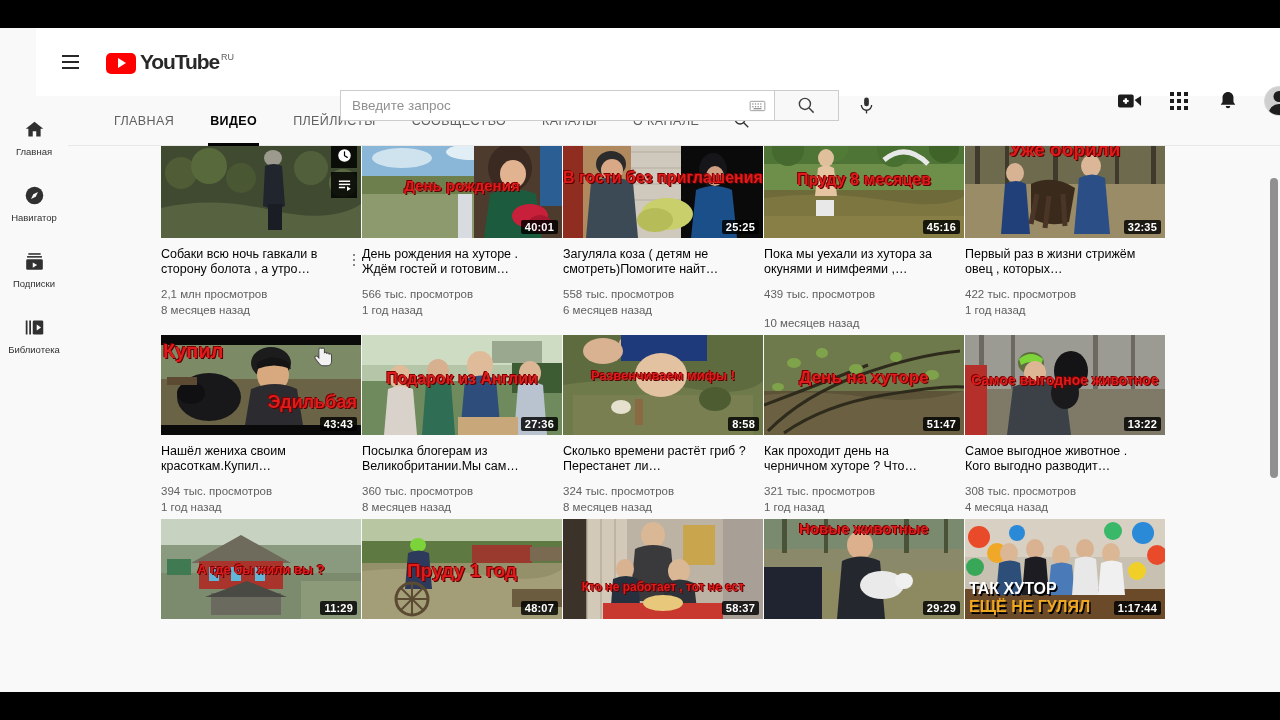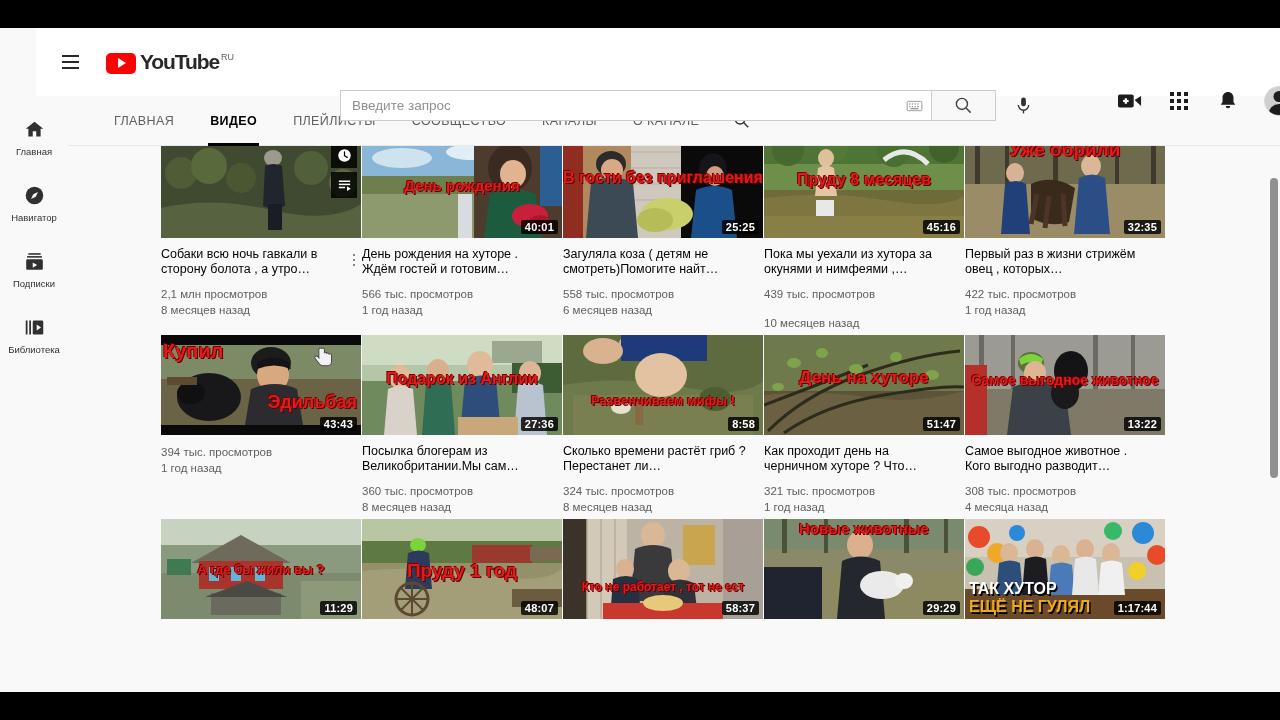--- a/index.html
+++ b/index.html
@@ -54,21 +54,21 @@
     font-size: 21px; font-weight: bold; letter-spacing: -1.1px;
     color: #282828; margin-left: 4px; line-height: 22px;
   }
   .yt-cc { font-size: 9px; color: #606060; margin-left: 2px; margin-top: 1px; }
 
   .search-zone {
     position: absolute; left: 304px; top: 62px;
     display: flex; align-items: stretch; height: 31px;
   }
   .search-box {
-    width: 592px; height: 31px;
+    width: 435px; height: 31px;
     border: 1px solid #ccc; background: #fff;
     display: flex; align-items: center; padding: 0 8px 0 11px;
   }
   .search-input-text {
     flex: 1; font-size: 13.5px; color: #909090;
   }
   .kbd-icon { width: 17px; height: 12px; opacity: .65; }
   .search-btn {
     width: 64px; height: 31px; border: 1px solid #ccc; border-left: none;
     background: #f8f8f8; display: flex; align-items: center; justify-content: center;
@@ -534,20 +534,21 @@
                 <path d="M96 28 q16 -11 32 0 l2 6 q-17 -7 -34 0Z" fill="#141414"></path>
                 <path d="M90 54 q24 -10 46 0 l6 36 h-58 Z" fill="#2c2c30"></path>
                 <ellipse cx="48" cy="62" rx="32" ry="24" fill="#18181a"></ellipse>
                 <ellipse cx="30" cy="58" rx="14" ry="11" fill="#101012"></ellipse>
                 <rect x="6" y="42" width="30" height="8" fill="#5d4a32"></rect>
               </svg>
               <div class="ovl-title" style="top:6px;left:2px;right:auto;font-size:20px;text-align:left;">Купил</div>
               <div class="ovl-title" style="top:58px;left:auto;right:4px;font-size:18px;text-align:right;">Эдильбая</div>
               <div class="dur">43:43</div>
             </div>
+            <div class="card-title">Нашёл жениха своим красоткам.Купил…</div>
             <div class="card-meta">394 тыс. просмотров</div>
             <div class="card-meta" style="margin-top:0">1 год назад</div>
           </div>
 
           <div class="card">
             <div class="thumb-wrap">
               <svg class="thumb-img" viewBox="0 0 200 100" preserveAspectRatio="none">
                 <rect width="200" height="100" fill="#b5c6a8"></rect>
                 <rect y="0" width="200" height="30" fill="#cfdcc4"></rect>
                 <rect x="130" y="6" width="50" height="22" fill="#9aa890"></rect>
@@ -578,21 +579,21 @@
                 <path d="M0 50 Q60 40 120 52 T200 46 L200 100 L0 100Z" fill="#6f7a4a"></path>
                 <rect x="10" y="60" width="180" height="40" fill="#7a7f52"></rect>
                 <ellipse cx="86" cy="8" rx="30" ry="12" fill="#d8b291"></ellipse>
                 <rect x="58" y="0" width="86" height="26" fill="#1f3a7a"></rect>
                 <ellipse cx="98" cy="40" rx="26" ry="22" fill="#e3c2a1"></ellipse>
                 <ellipse cx="40" cy="16" rx="20" ry="13" fill="#d8b291"></ellipse>
                 <ellipse cx="58" cy="72" rx="10" ry="7" fill="#e6e0cf"></ellipse>
                 <rect x="72" y="64" width="8" height="26" fill="#8a6a42"></rect>
                 <ellipse cx="152" cy="64" rx="16" ry="12" fill="#4e5c32"></ellipse>
               </svg>
-              <div class="ovl-title" style="top:34px;font-size:13px;margin-top:25px;">Развенчиваем мифы !</div>
+              <div class="ovl-title" style="top:34px;font-size:13px;">Развенчиваем мифы !</div>
               <div class="dur">8:58</div>
             </div>
             <div class="card-title">Сколько времени растёт гриб ? Перестанет ли…</div>
             <div class="card-meta">324 тыс. просмотров</div>
             <div class="card-meta" style="margin-top:0">8 месяцев назад</div>
           </div>
 
           <div class="card">
             <div class="thumb-wrap">
               <svg class="thumb-img" viewBox="0 0 200 100" preserveAspectRatio="none">

